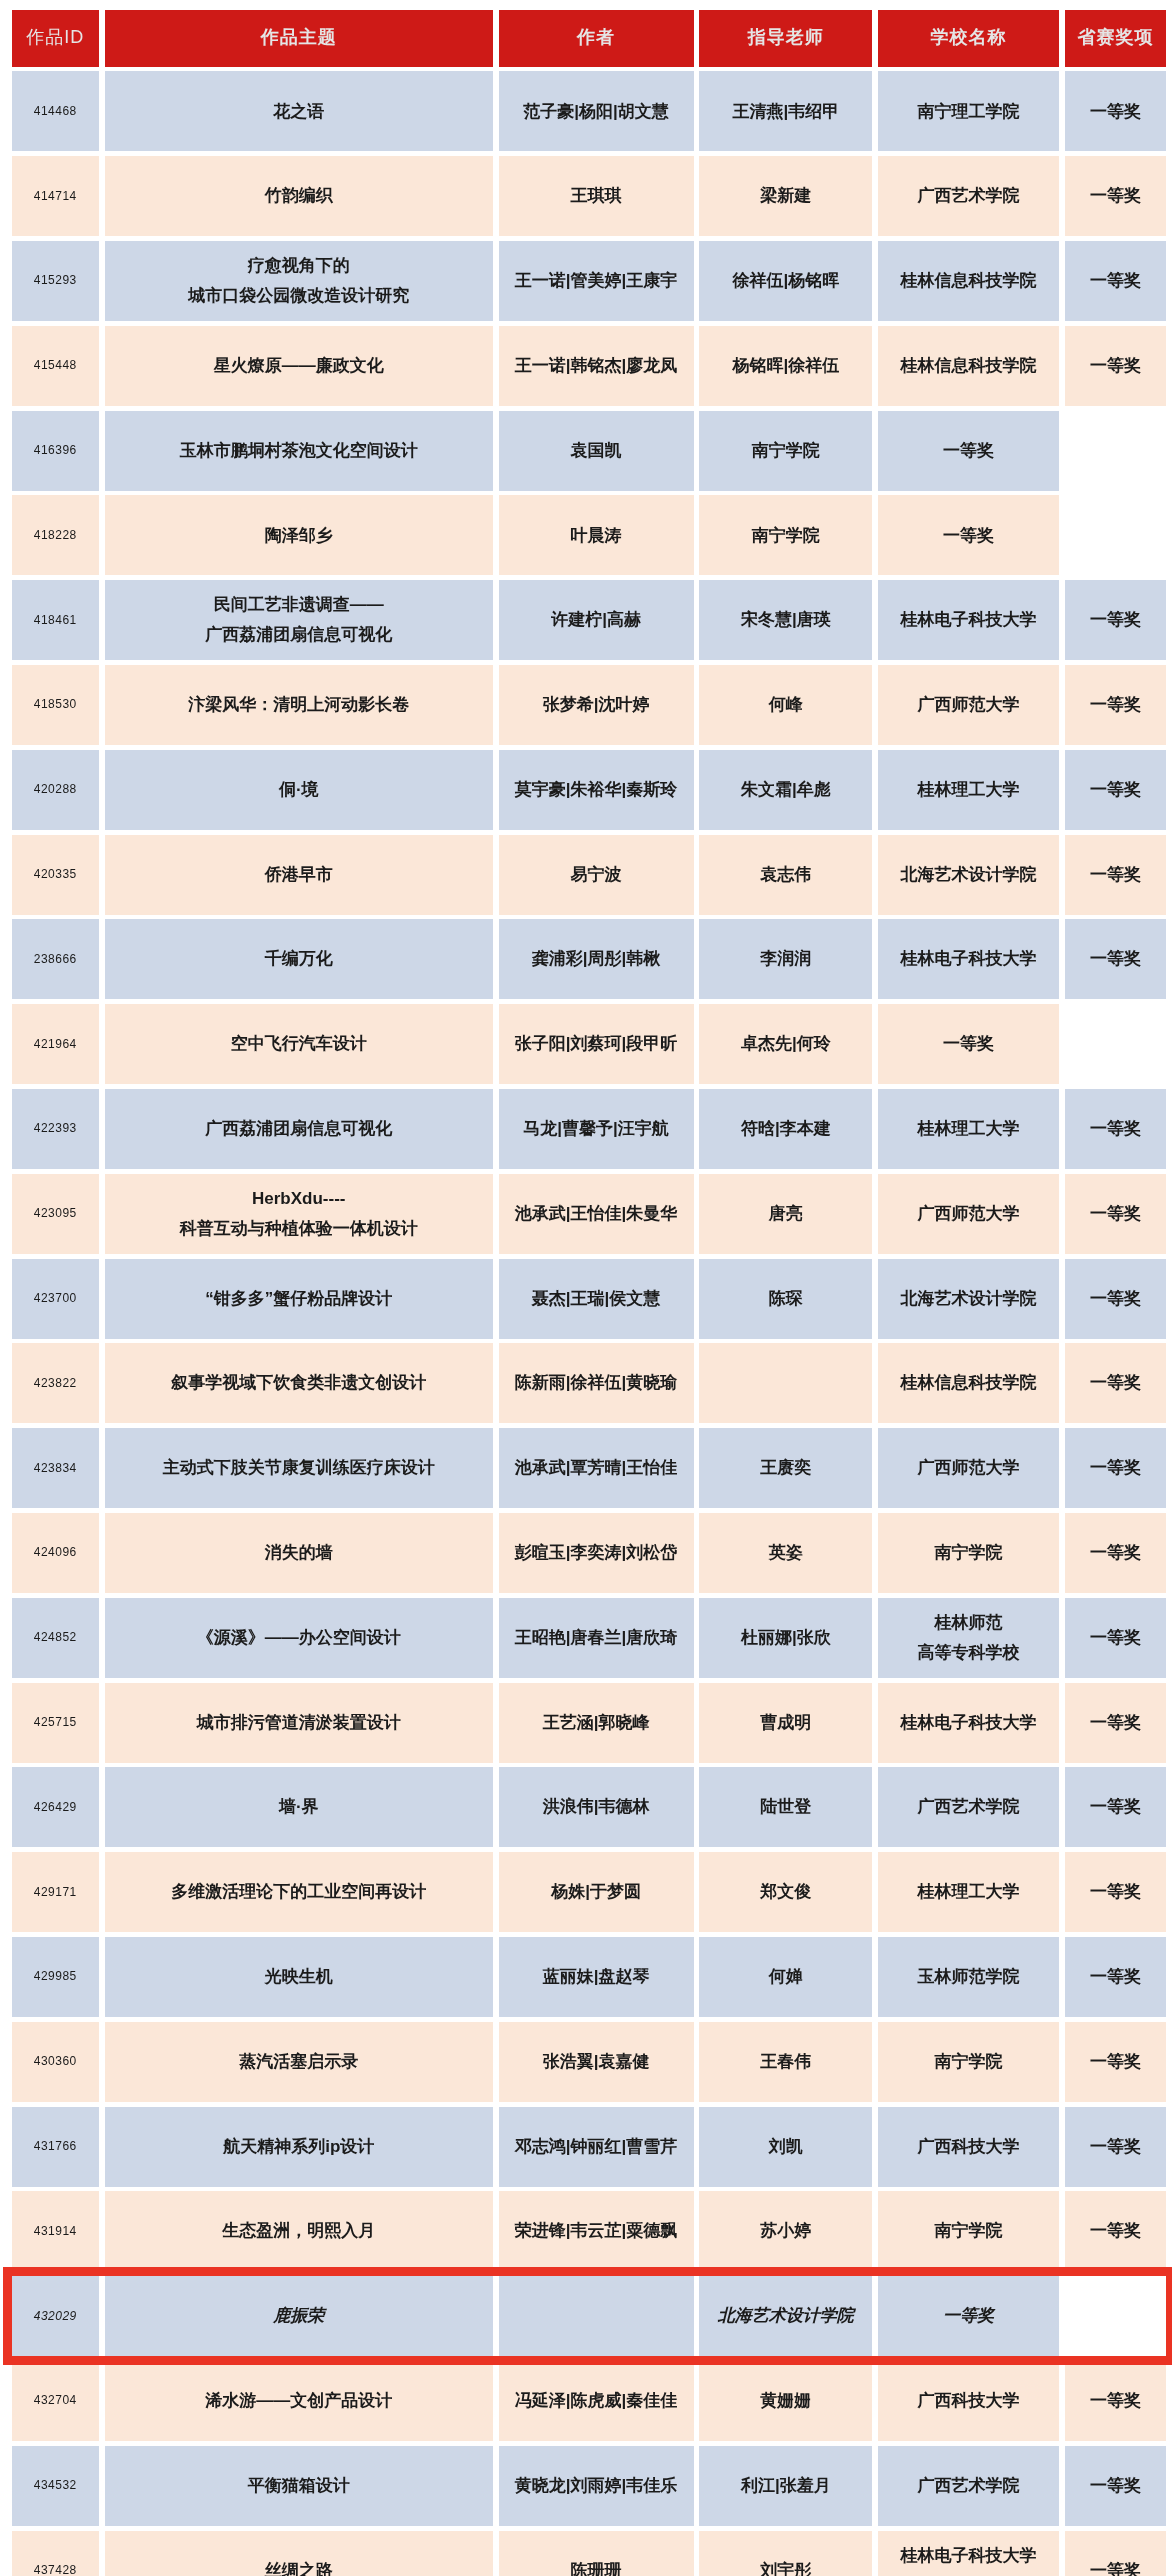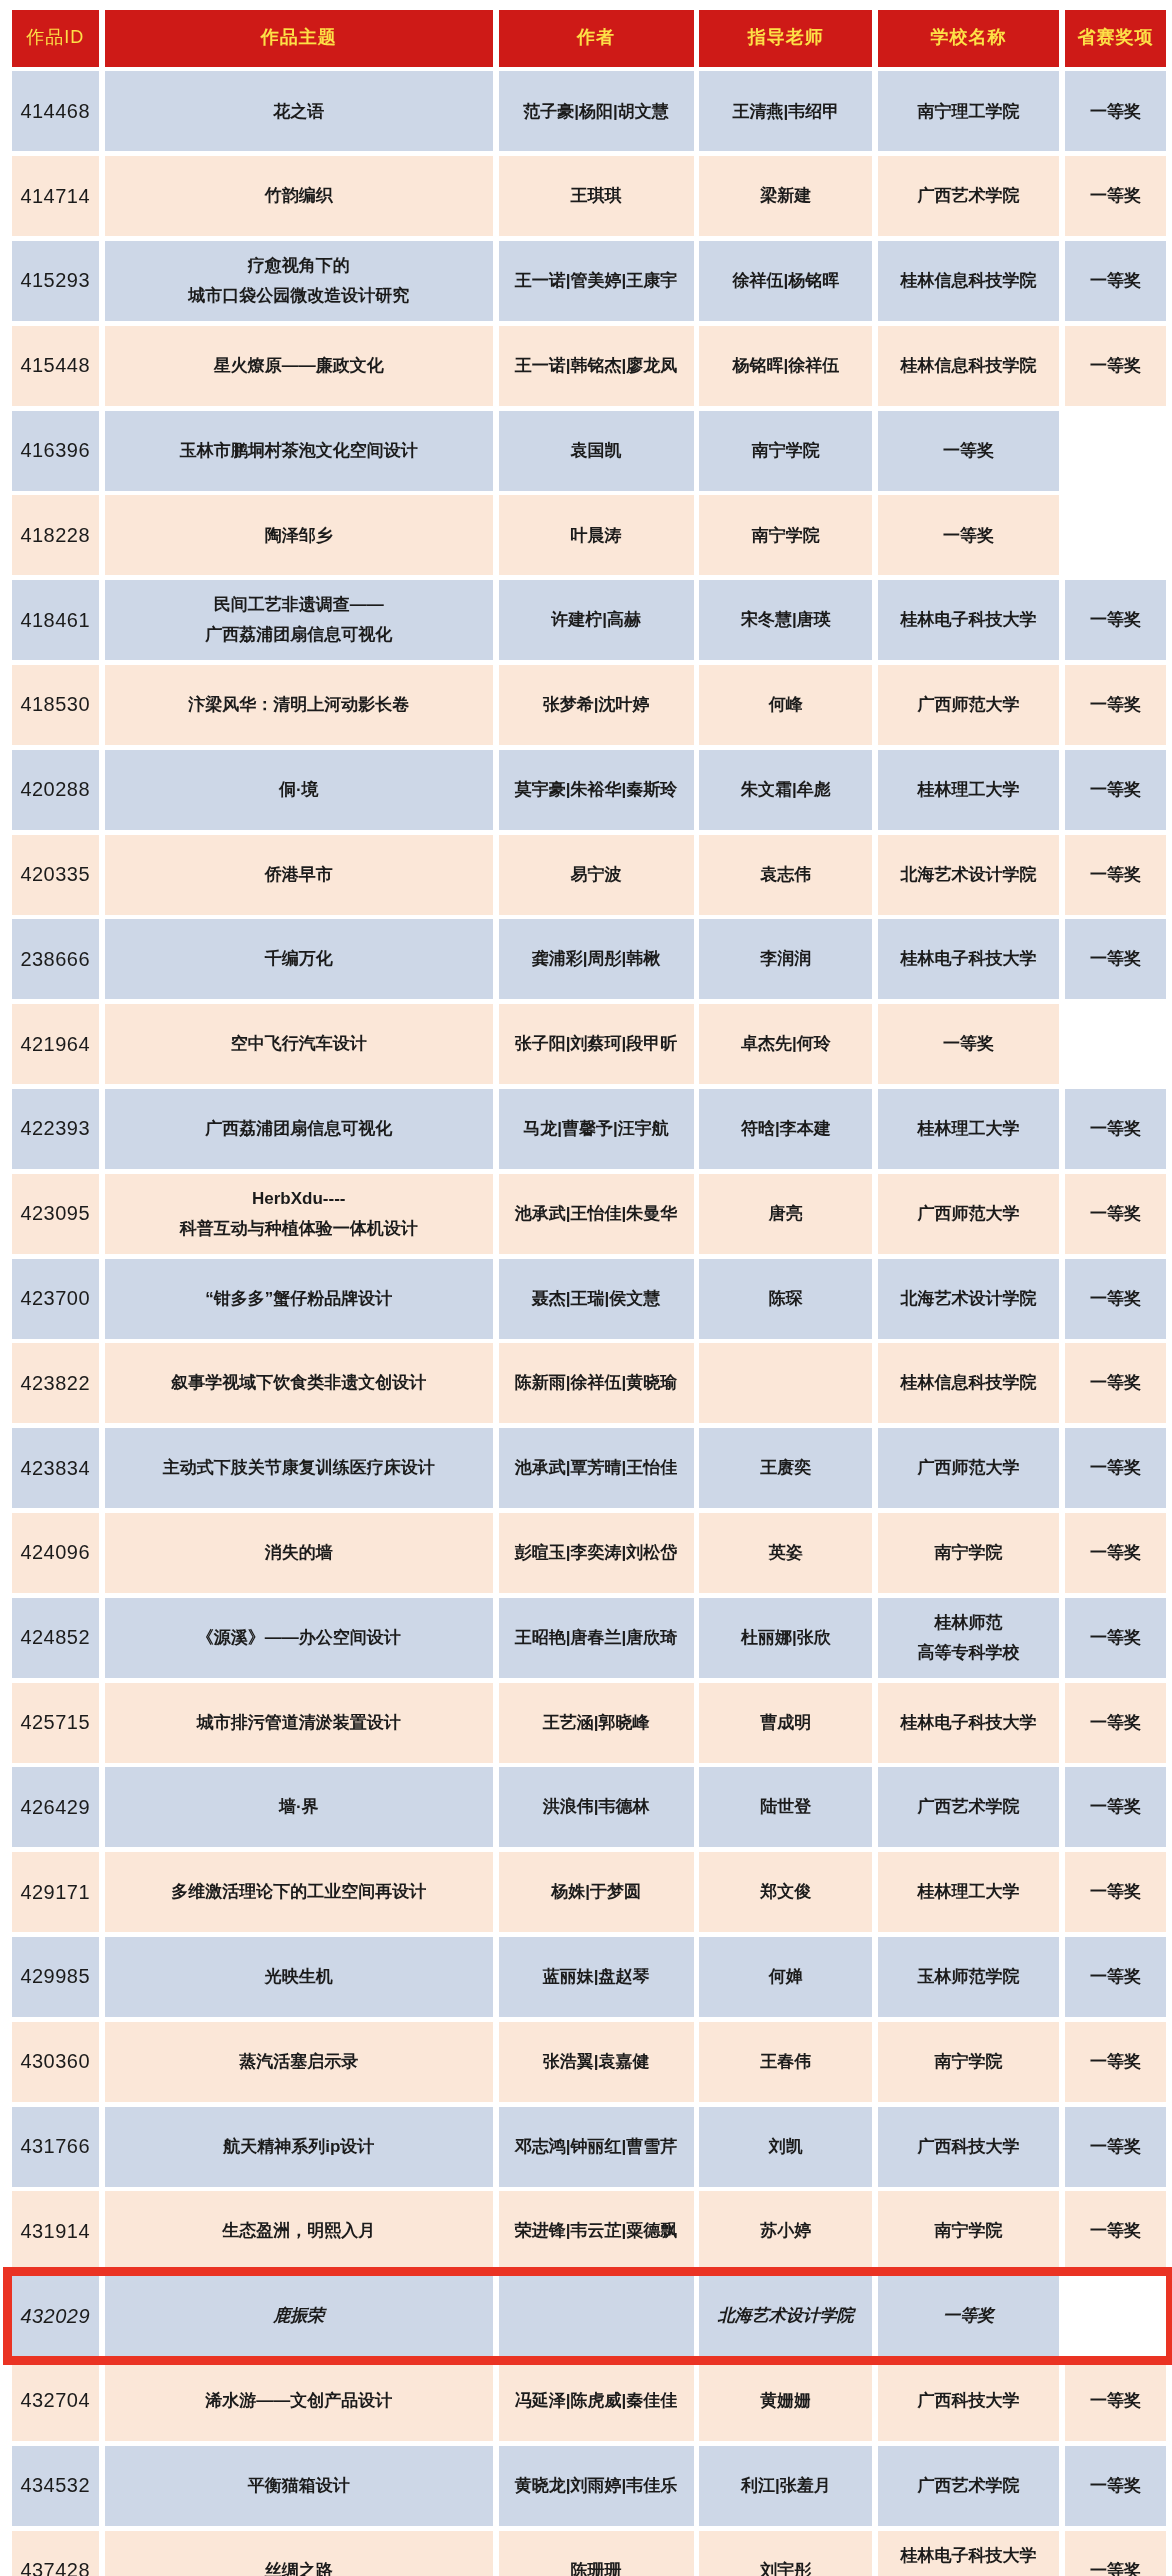--- a/index.html
+++ b/index.html
@@ -33,30 +33,30 @@
     padding: 5.7px 3.8px;
     box-sizing: border-box;
     font-size: 17px;
     font-weight: 700;
     color: #1b1b1b;
     line-height: 1.75;
     white-space: pre-line;
   }
   .t-row.header-row .t-cell {
     background: #ce1a17;
-    color: #fde047;
+    color: #e5e5e5;
     min-height: 57px;
     font-size: 18px;
     letter-spacing: 1px;
   }
   .t-row.blue .t-cell { background: #cdd7e7; }
   .t-row.peach .t-cell { background: #fbe7d8; }
   .t-cell.cell-id {
     font-weight: 500;
-    font-size: 20px;
+    font-size: 12px;
     letter-spacing: 0.5px;
   }
   .t-row.highlighted {
     outline: 9.6px solid #ea3323;
     outline-offset: 0px;
     position: relative;
     z-index: 2;
     font-style: italic;
   }
 </style>

